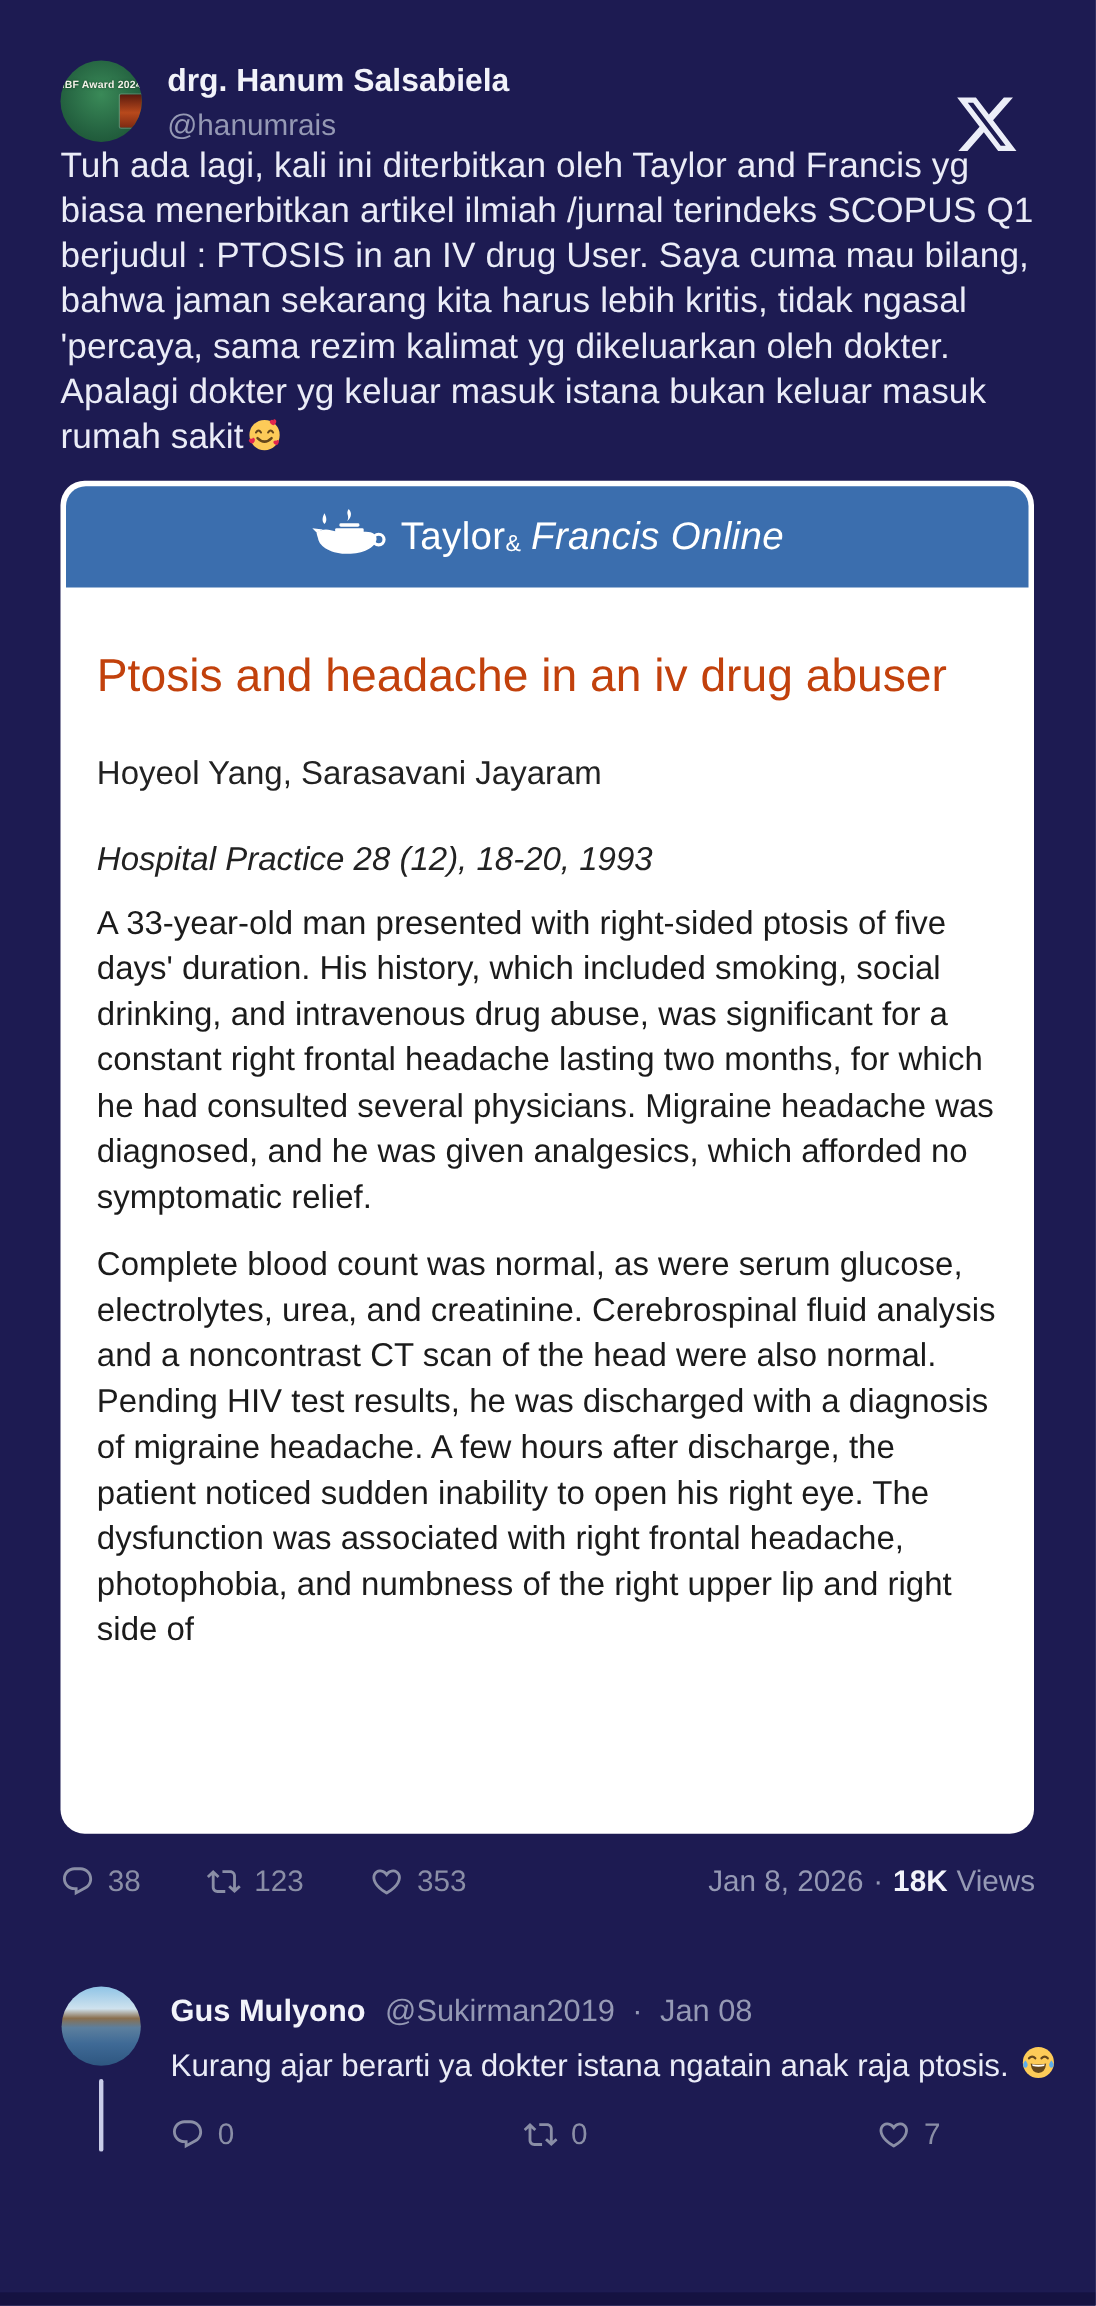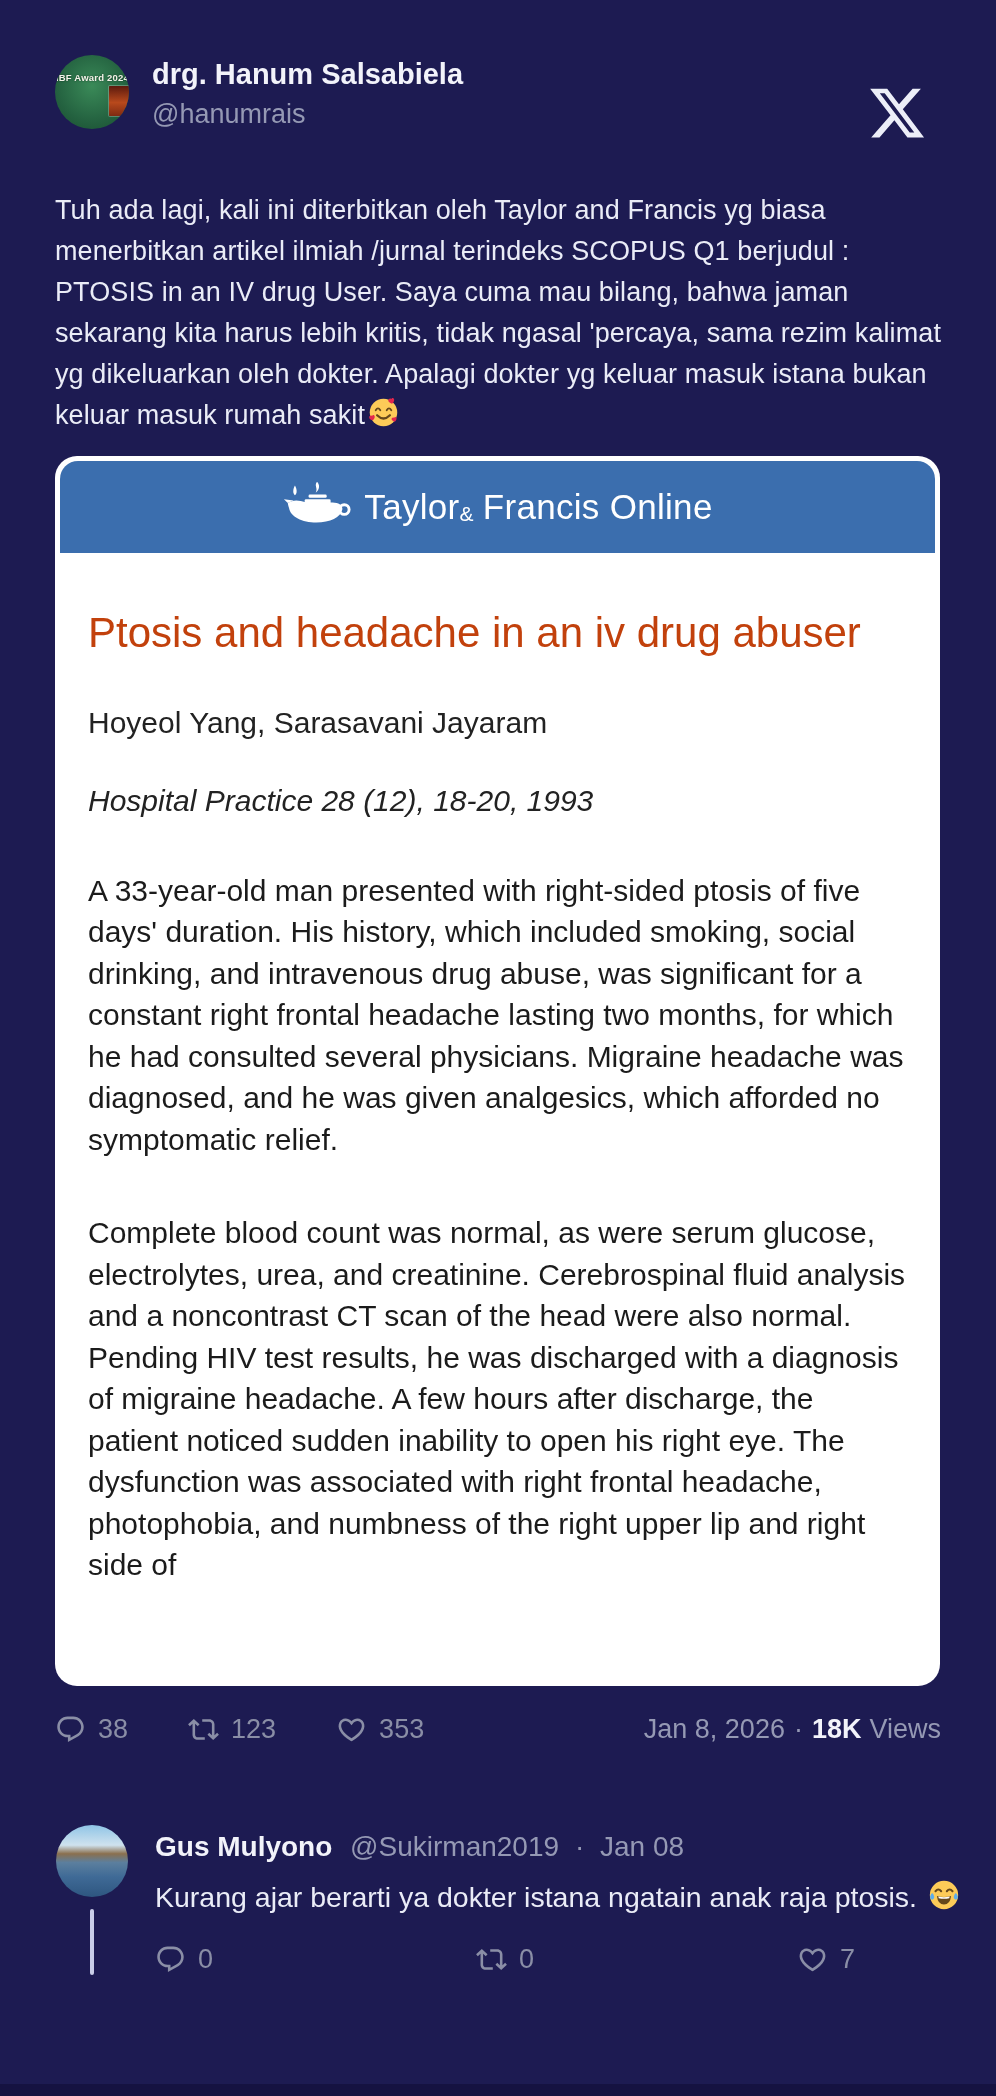--- a/index.html
+++ b/index.html
@@ -33,50 +33,50 @@
     background:linear-gradient(180deg,#5c1a0e 0%,#b8491c 55%,#7e2a12 100%);
     box-shadow:0 0 0 1px rgba(255,255,255,.25);
   }
   .author-block { margin-left:23px; padding-top:2px; }
   .author-name { font-size:29px; font-weight:bold; color:#f2f3fa; line-height:1.2; }
   .author-handle { font-size:27px; color:#9599b4; margin-top:7px; }
   .x-logo { position:absolute; right:14px; top:28px; width:60px; height:60px; cursor:pointer; }
 
   
   .tweet-body {
-    margin-top:60px; width:892px;
-    font-size:27px; line-height:41px; color:#eaecf7;
+    width:892px;
+    font-size:32px; line-height:41px; color:#eaecf7;
     letter-spacing:0.1px;
   }
   .emoji { display:inline-block; vertical-align:-5px; margin-left:2px; }
 
   
   .card {
     margin-top:20px; width:885px; height:1230px;
     background:#ffffff; border-radius:22px;
     overflow:hidden; padding:5px 5px 0 5px;
     cursor:pointer;
   }
   .card-header {
     height:92px; border-radius:18px 18px 0 0;
     background:#3b6eae;
     display:flex; align-items:center; justify-content:center;
   }
   .lamp-icon { width:70px; height:48px; margin-right:12px; margin-top:-4px; }
   .brand { color:#ffffff; font-size:35px; font-weight:500; letter-spacing:0.3px; }
   .brand .amp { font-size:21px; vertical-align:-2px; }
-  .brand .rest { margin-left:9px; }
+  .brand .rest { margin-left:9px;font-style:italic; }
   .card-body { padding:30px 28px 0 28px; color:#1c1c1c; }
   .card-title {
     margin-top:18px; width:800px;
     font-size:42px; line-height:1.5; color:#c2410c; font-weight:400;
   }
   .card-authors { margin-top:42px; font-size:30px; color:#222; }
   .card-journal { margin-top:44px; font-size:30px; font-style:italic; color:#222; }
-  .card-abstract p { margin-top:52px; font-size:30px; line-height:41.5px; color:#1b1b1b; width:820px; }
+  .card-abstract p { margin-top:20px; font-size:30px; line-height:41.5px; color:#1b1b1b; width:820px; }
 
   
   .stats-row {
     margin-top:28px; width:886px;
     display:flex; align-items:center;
     color:#8a8ea6; font-size:27px;
   }
   .stat-group { display:flex; align-items:center; margin-right:60px; cursor:pointer; }
   .stat-group svg { width:31px; height:31px; fill:#8a8ea6; }
   .stat-count { margin-left:12px; }

